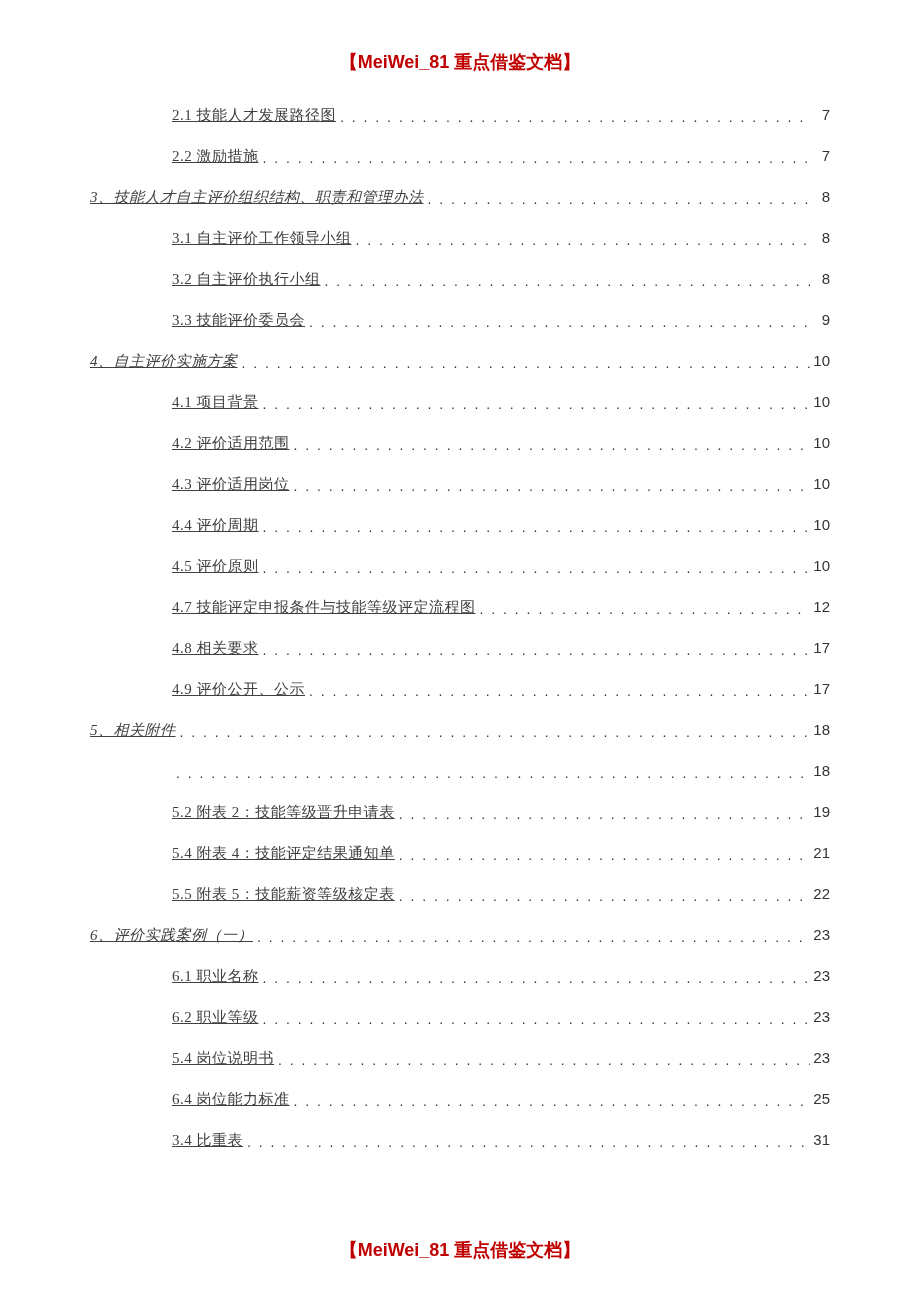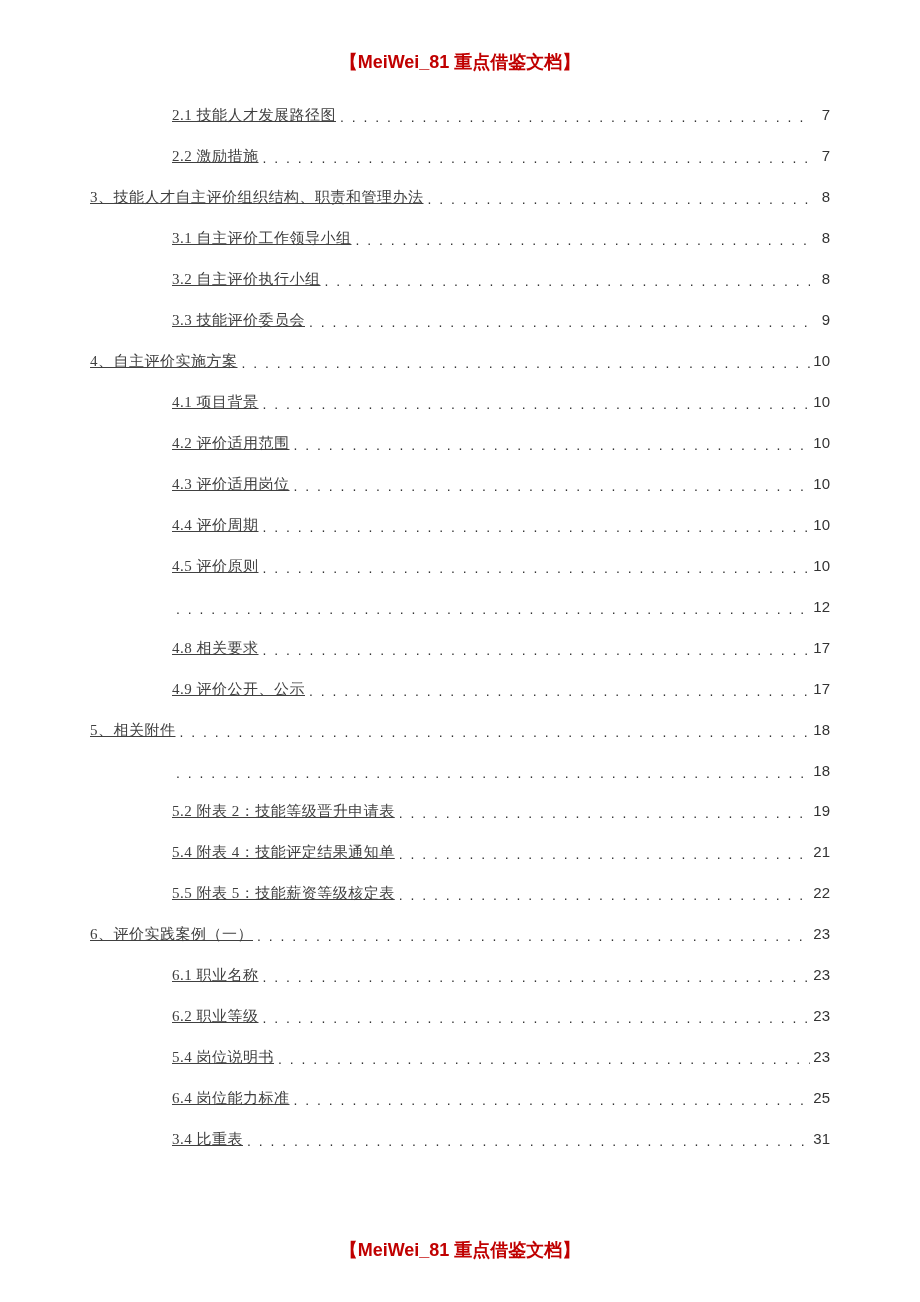--- a/index.html
+++ b/index.html
@@ -54,20 +54,21 @@
     }
     .toc-label {
       color: #404040;
       text-decoration: underline;
       white-space: nowrap;
       font-family: "SimSun", "宋体", serif;
       letter-spacing: 0.5px;
     }
     .toc-label.level-1-label {
       text-decoration: underline;
+      font-style: italic;
     }
     .toc-dots {
       flex: 1;
       overflow: hidden;
       white-space: nowrap;
       color: #333333;
       letter-spacing: 2px;
       padding: 0 4px;
       font-size: 14px;
       position: relative;
@@ -147,20 +148,21 @@
       <span class="toc-label">4.4 评价周期</span>
       <span class="toc-dots"></span>
       <span class="toc-page">10</span>
     </div>
     <div class="toc-row level-2">
       <span class="toc-label">4.5 评价原则</span>
       <span class="toc-dots"></span>
       <span class="toc-page">10</span>
     </div>
     <div class="toc-row level-2">
+      <span class="toc-label">4.7 技能评定申报条件与技能等级评定流程图</span>
       <span class="toc-dots"></span>
       <span class="toc-page">12</span>
     </div>
     <div class="toc-row level-2">
       <span class="toc-label">4.8 相关要求</span>
       <span class="toc-dots"></span>
       <span class="toc-page">17</span>
     </div>
     <div class="toc-row level-2">
       <span class="toc-label">4.9 评价公开、公示</span>

